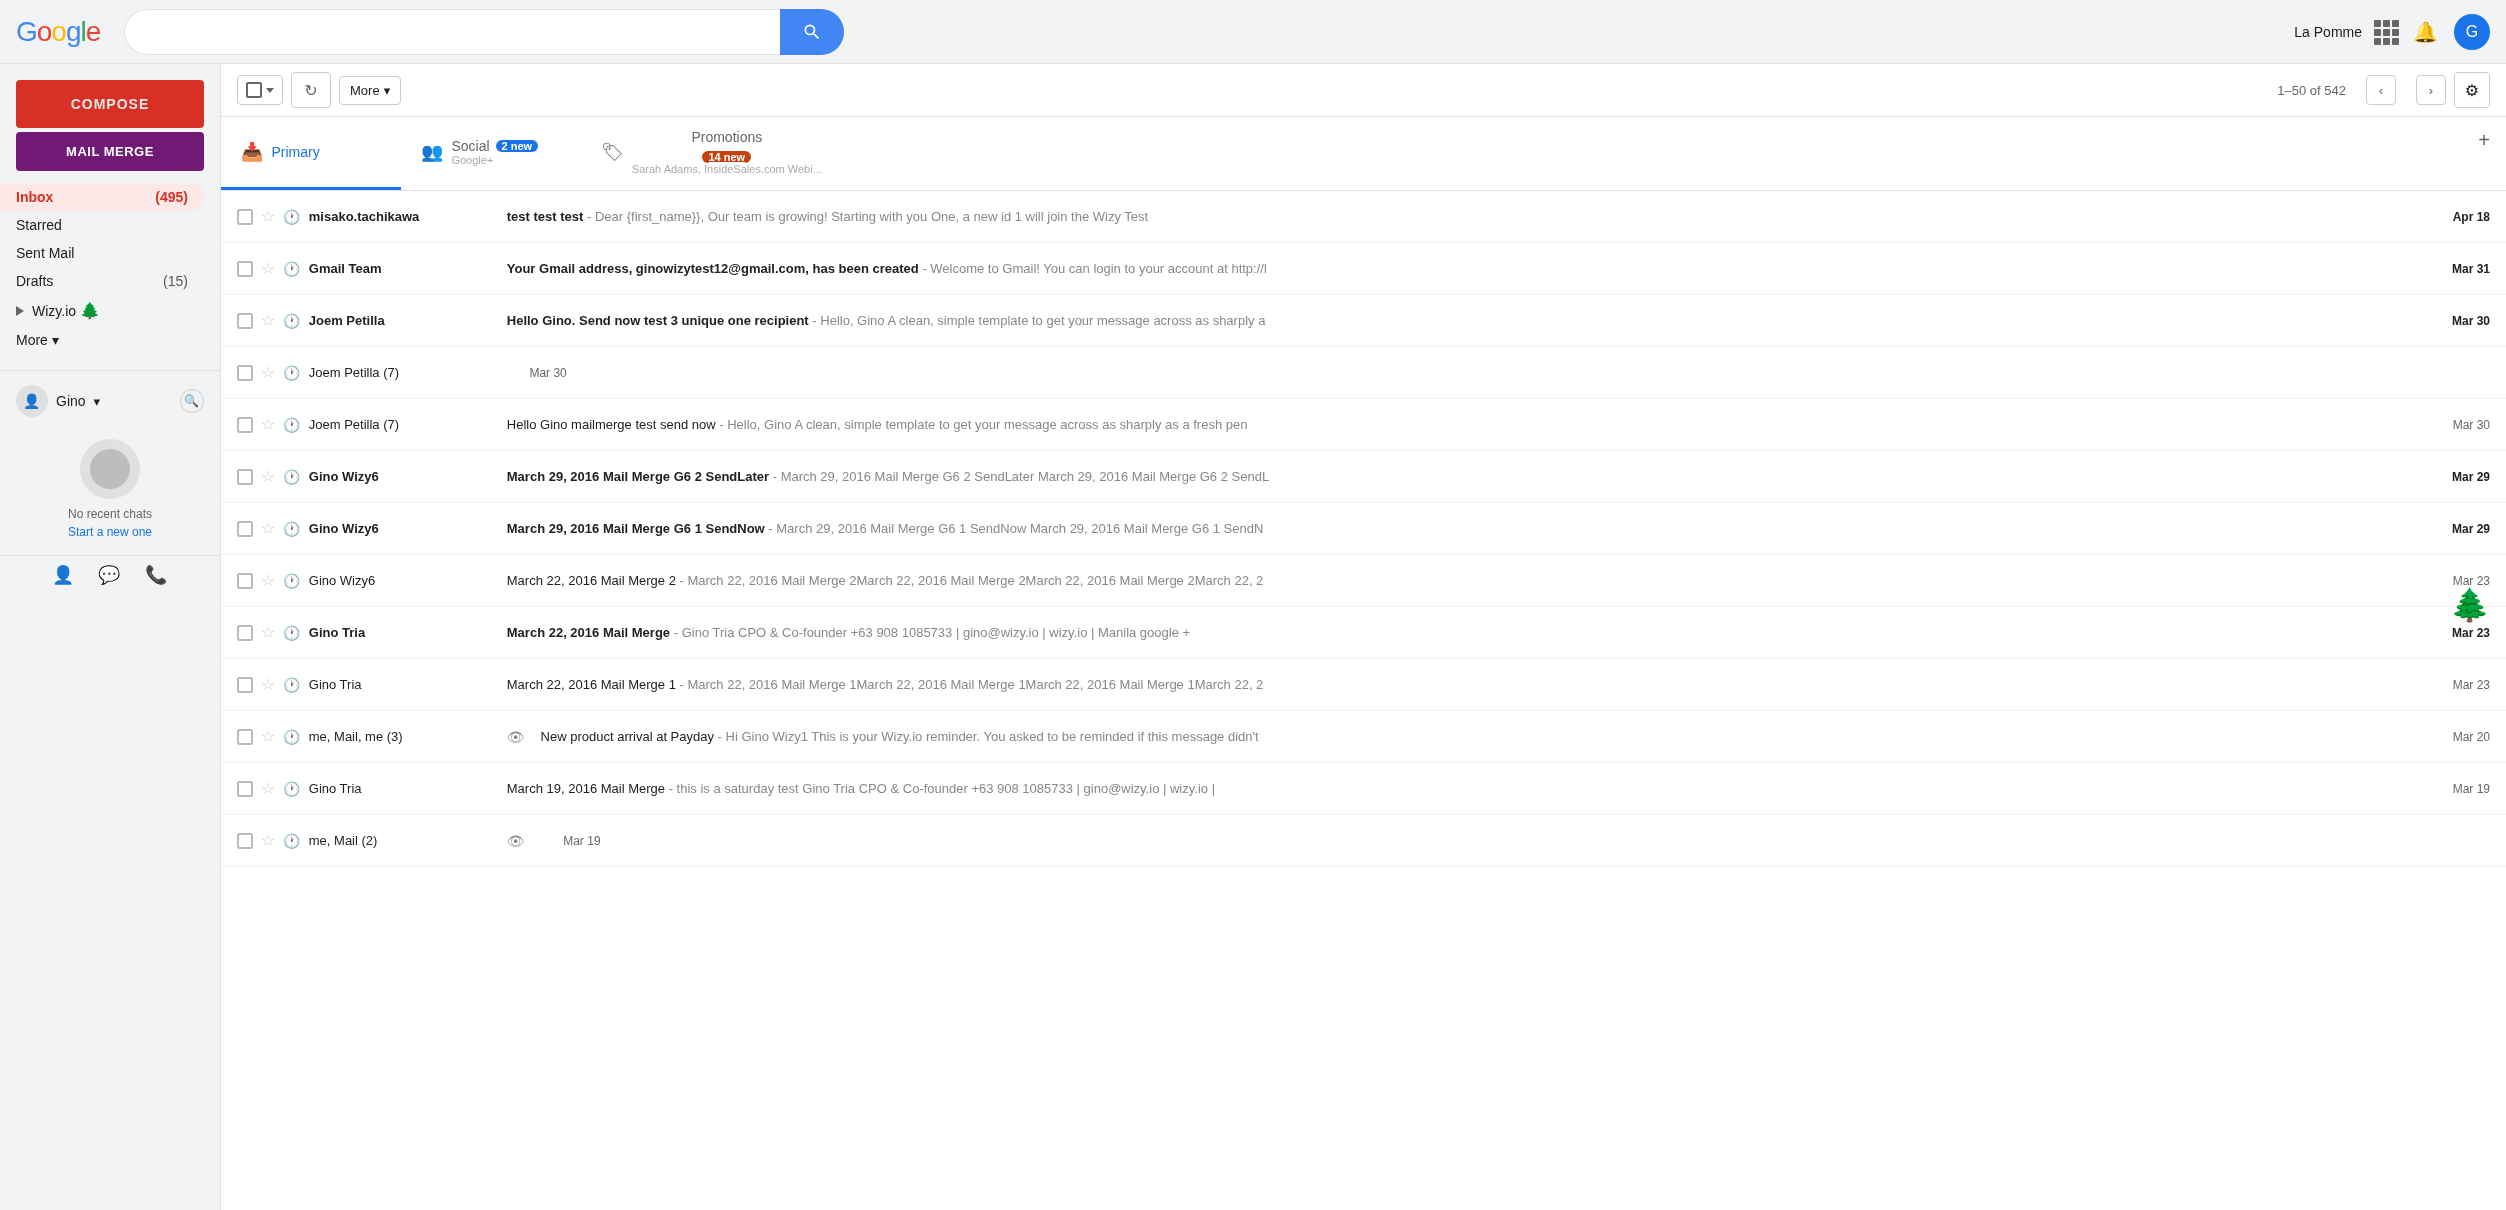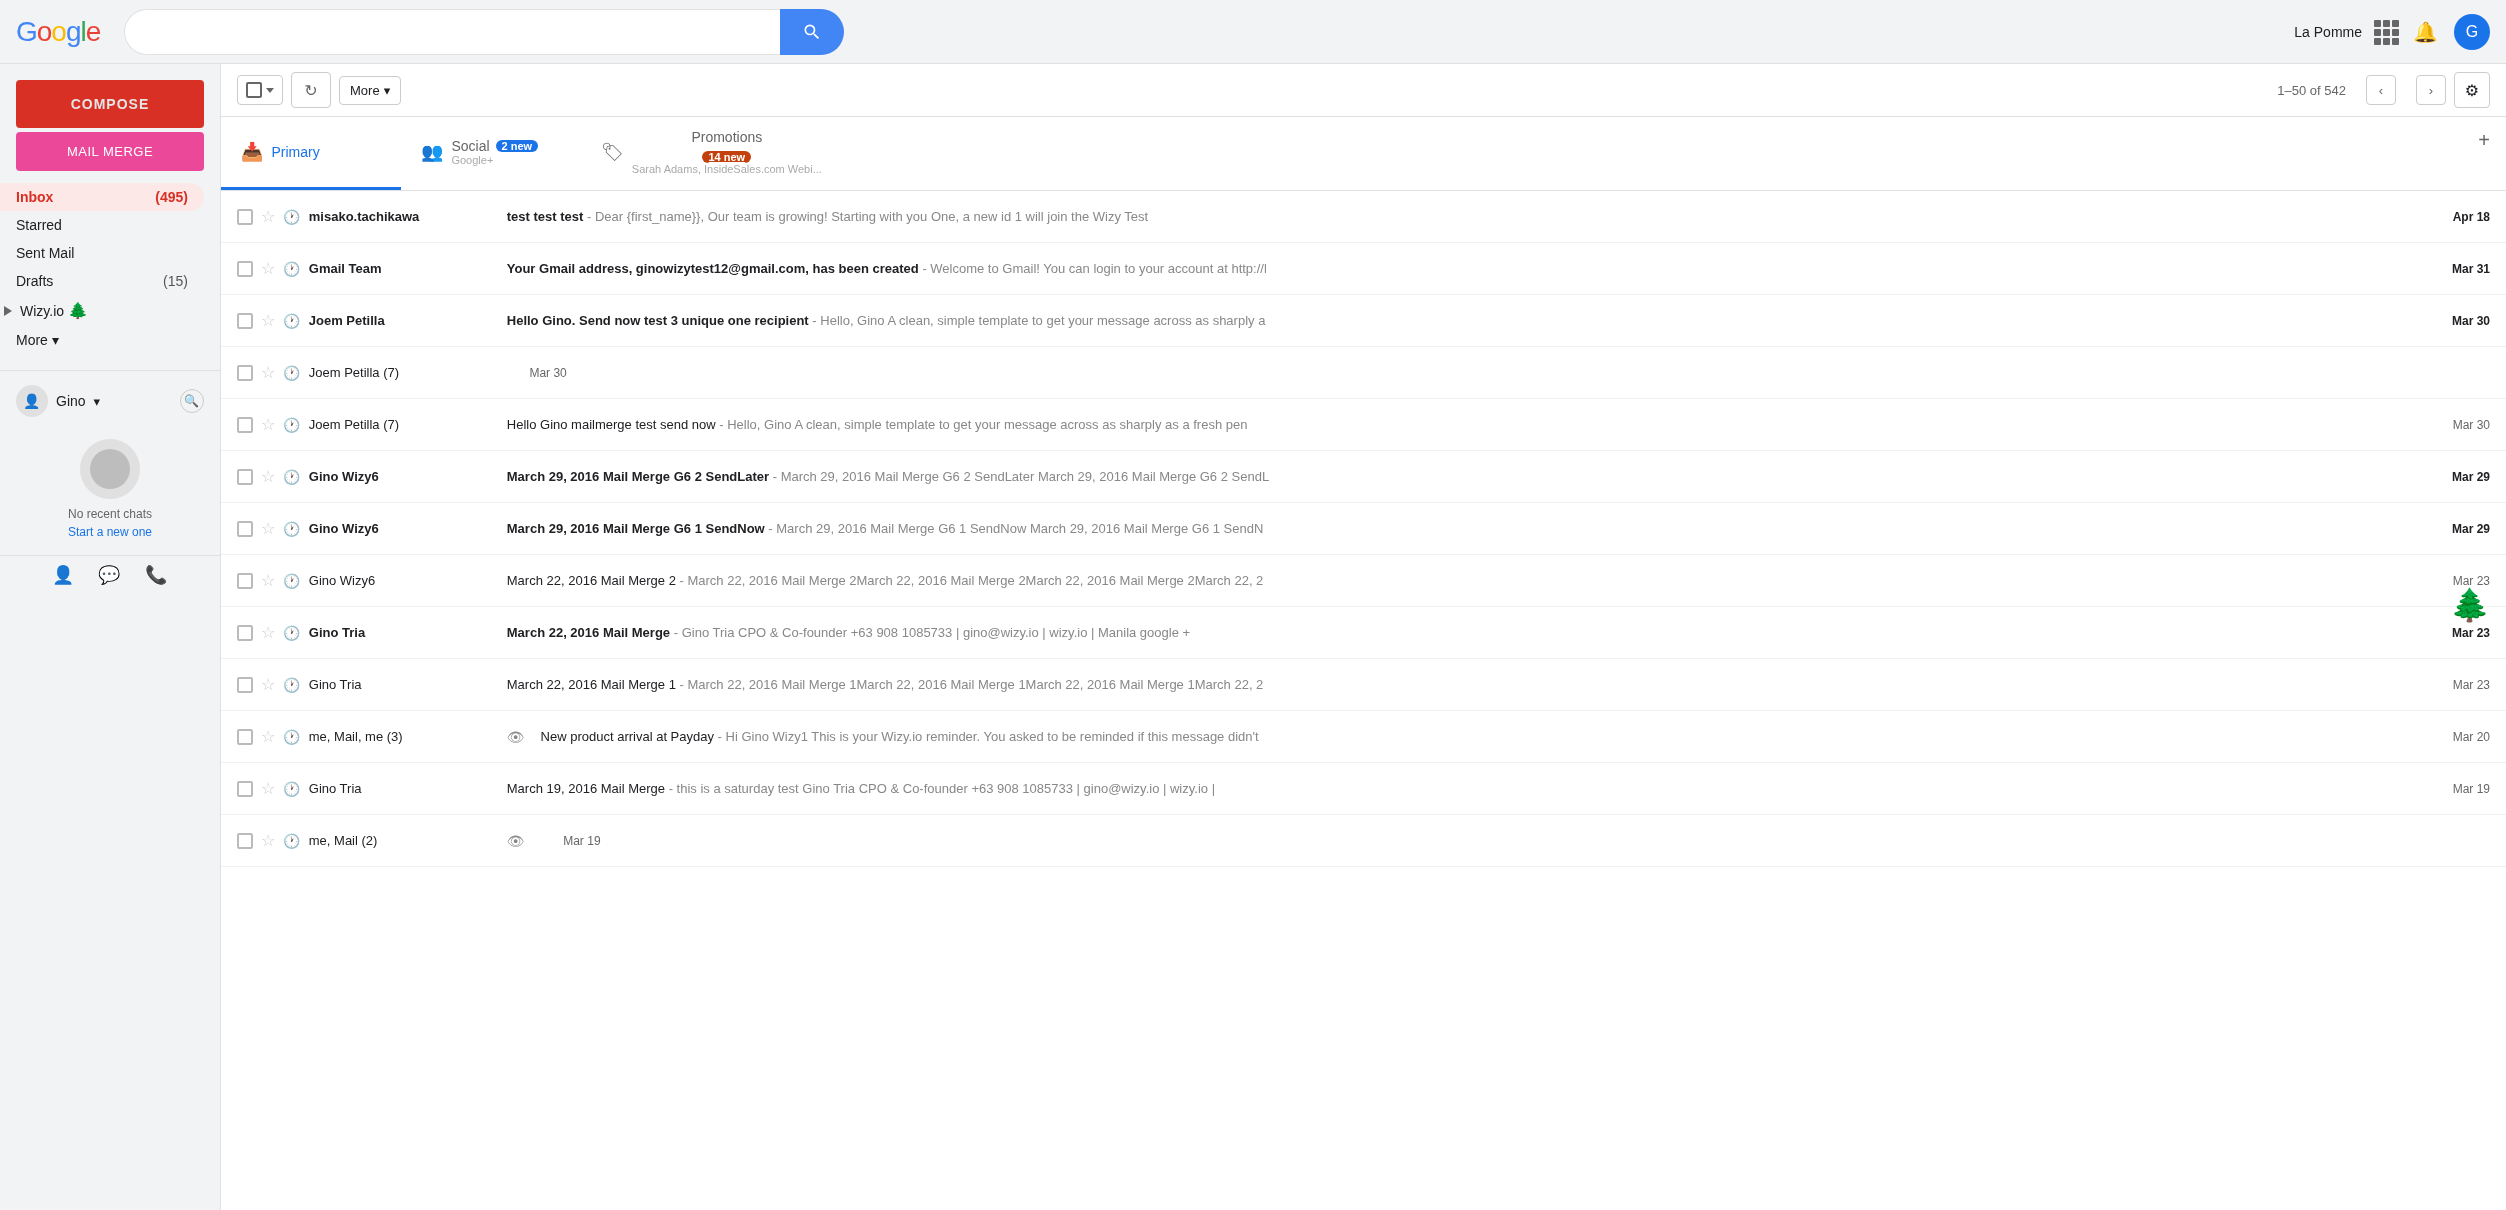--- a/index.html
+++ b/index.html
@@ -140,24 +140,24 @@
       border-radius: 4px;
       cursor: pointer;
       width: calc(100% - 32px);
     }
     .mail-merge-btn {
       display: flex;
       align-items: center;
       justify-content: center;
       margin: 4px 16px 12px 16px;
       padding: 12px 35px;
-      background: #ec4899;
+      background: #701a75;
       color: white;
       font-size: 13px;
-      font-weight: 400;
+      font-weight: 700;
       letter-spacing: 0.5px;
       border: none;
       border-radius: 4px;
       cursor: pointer;
       width: calc(100% - 32px);
     }
     .nav-item {
       display: flex;
       align-items: center;
       padding: 6px 16px;
@@ -507,21 +507,21 @@
       <span class="nav-label">Starred</span>
     </div>
     <div class="nav-item">
       <span class="nav-label">Sent Mail</span>
     </div>
     <div class="nav-item">
       <span class="nav-label">Drafts</span>
       <span class="nav-count" style="color:#555; font-weight:400;">(15)</span>
     </div>
 
-    <div class="nav-item-wizy" style="padding: 6px 4px; font-size:14px; margin-right:16px; border-radius: 0 16px 16px 0; text-align: right;">
+    <div class="nav-item-wizy" style="padding: 6px 16px; font-size:14px; margin-right:16px; border-radius: 0 16px 16px 0; text-align: right;">
       <div class="triangle-right"></div>
       <span>Wizy.io</span>
       <span class="tree-icon">🌲</span>
     </div>
     <div class="nav-item-more">
       <span>More</span>
       <span>▾</span>
     </div>
 
     <div style="border-top: 1px solid #e0e0e0; margin-top: 16px; padding-top: 8px;">

